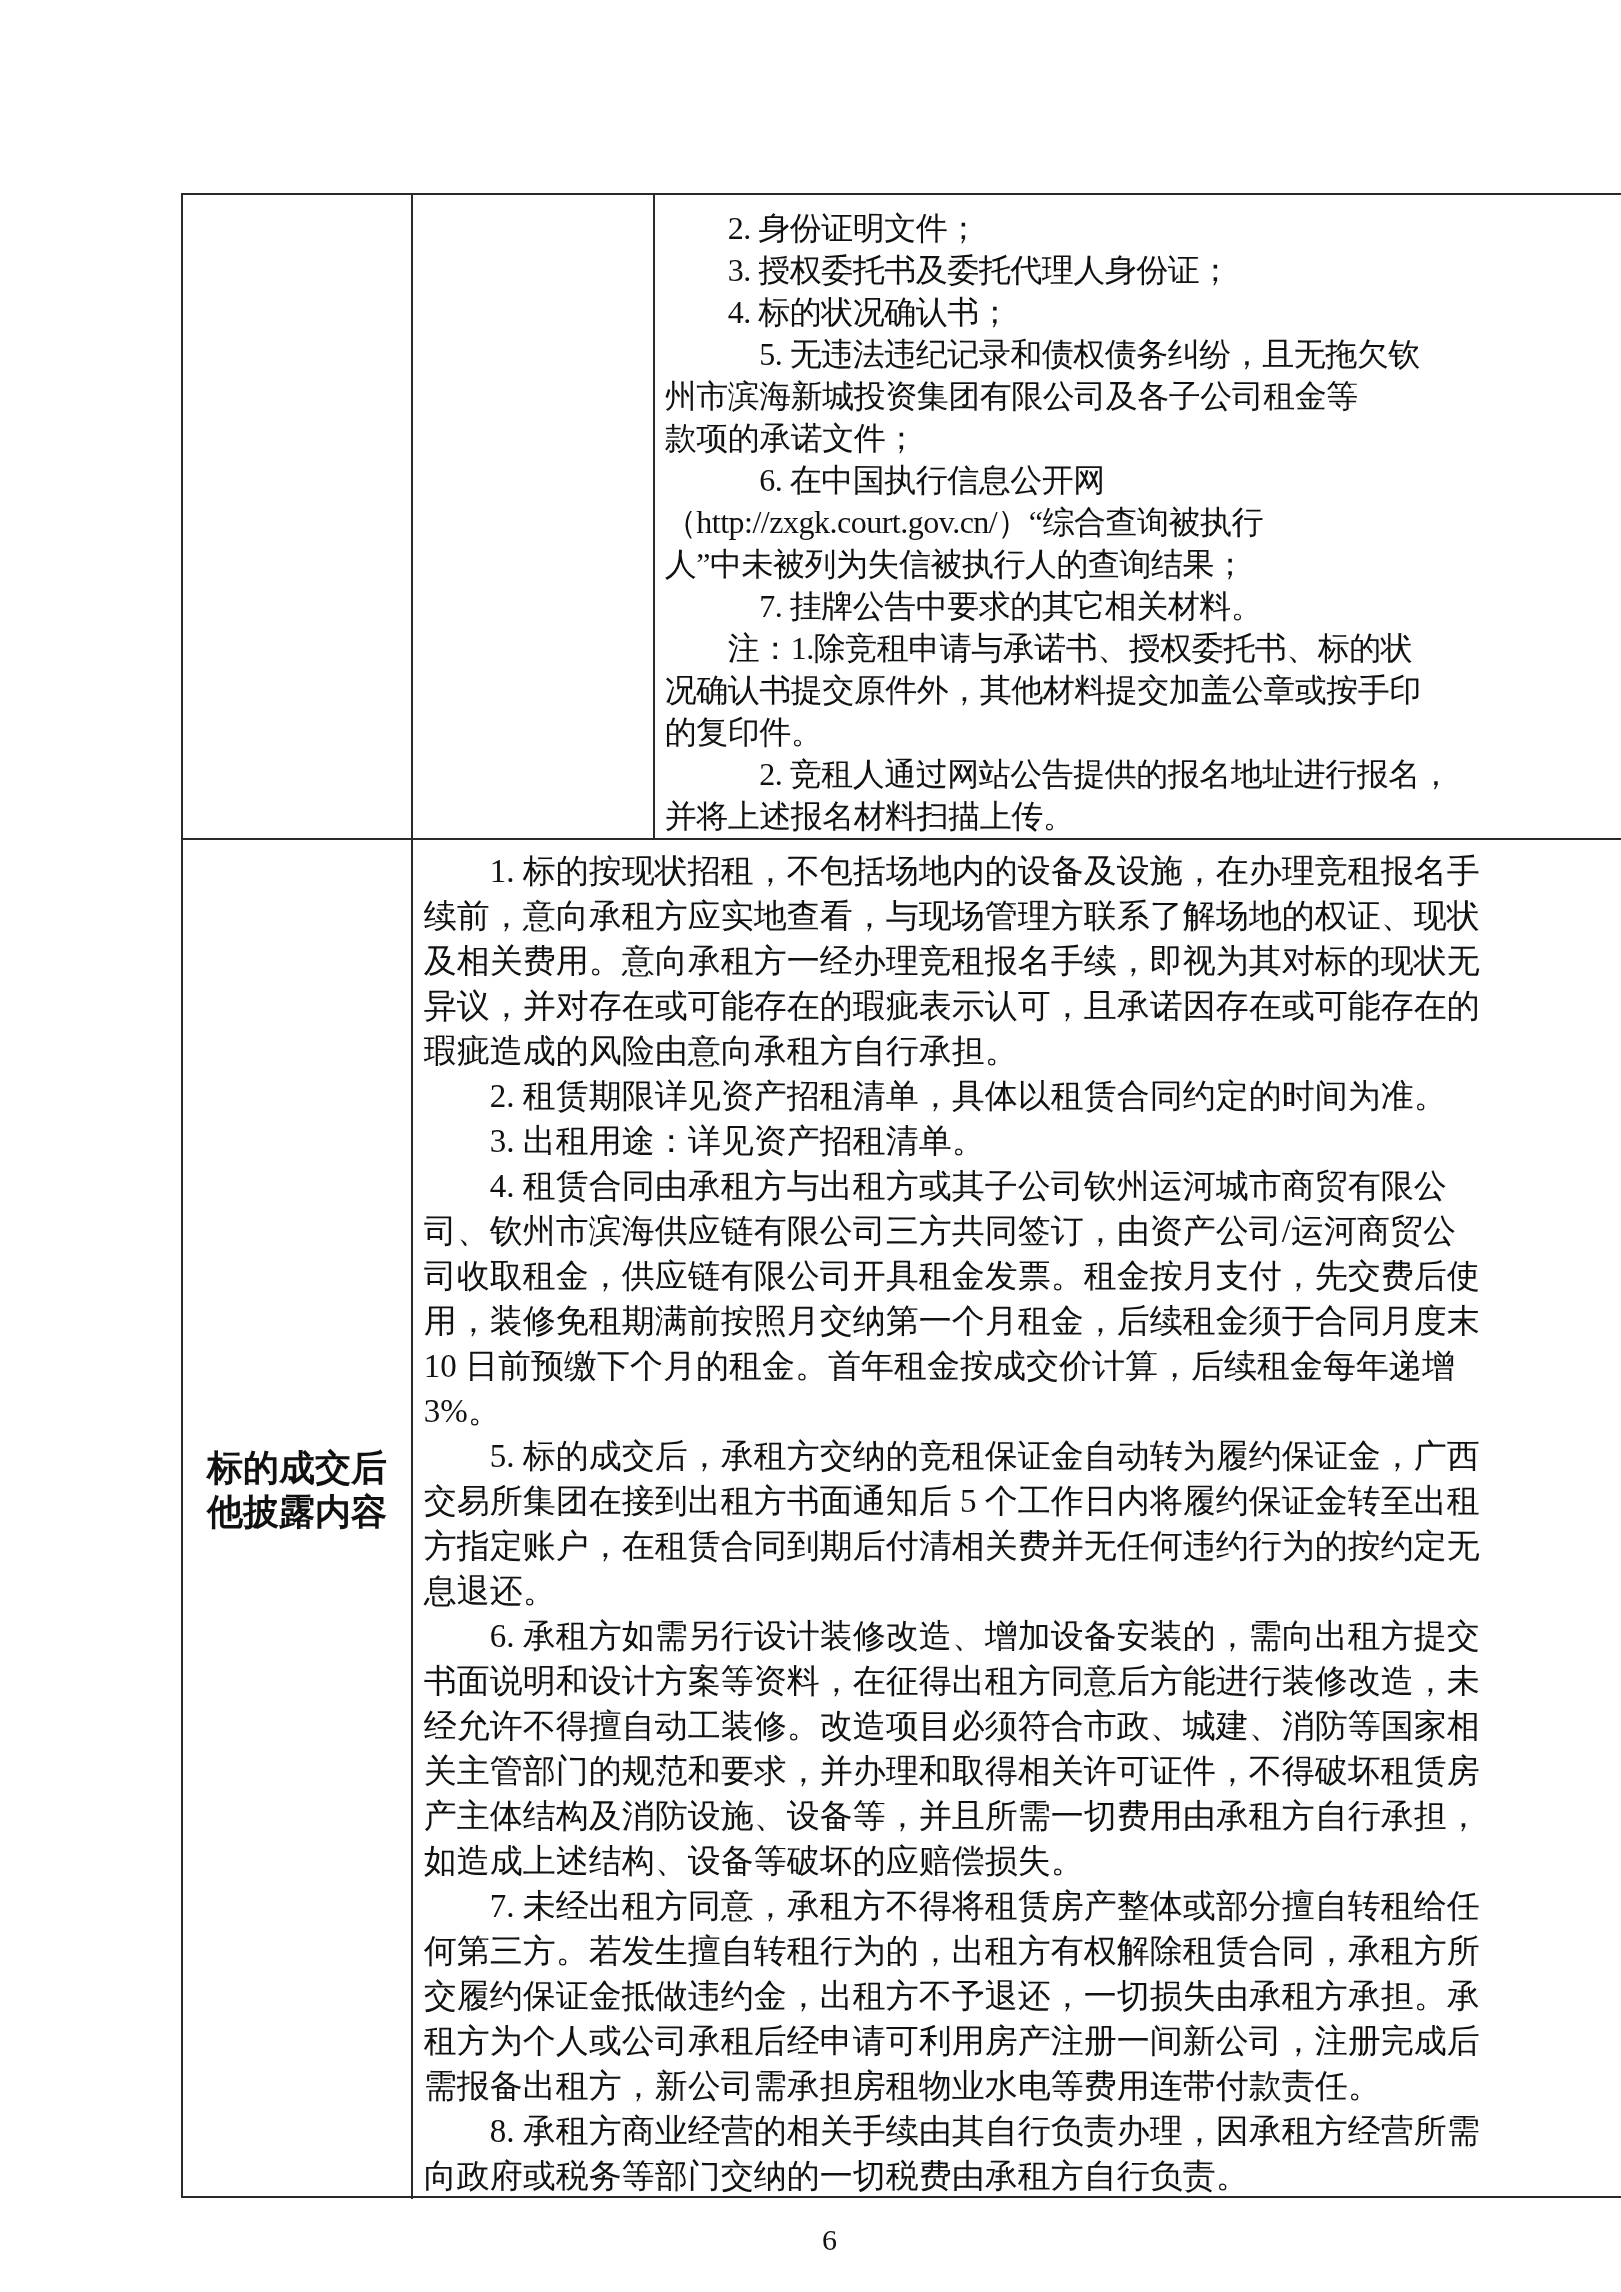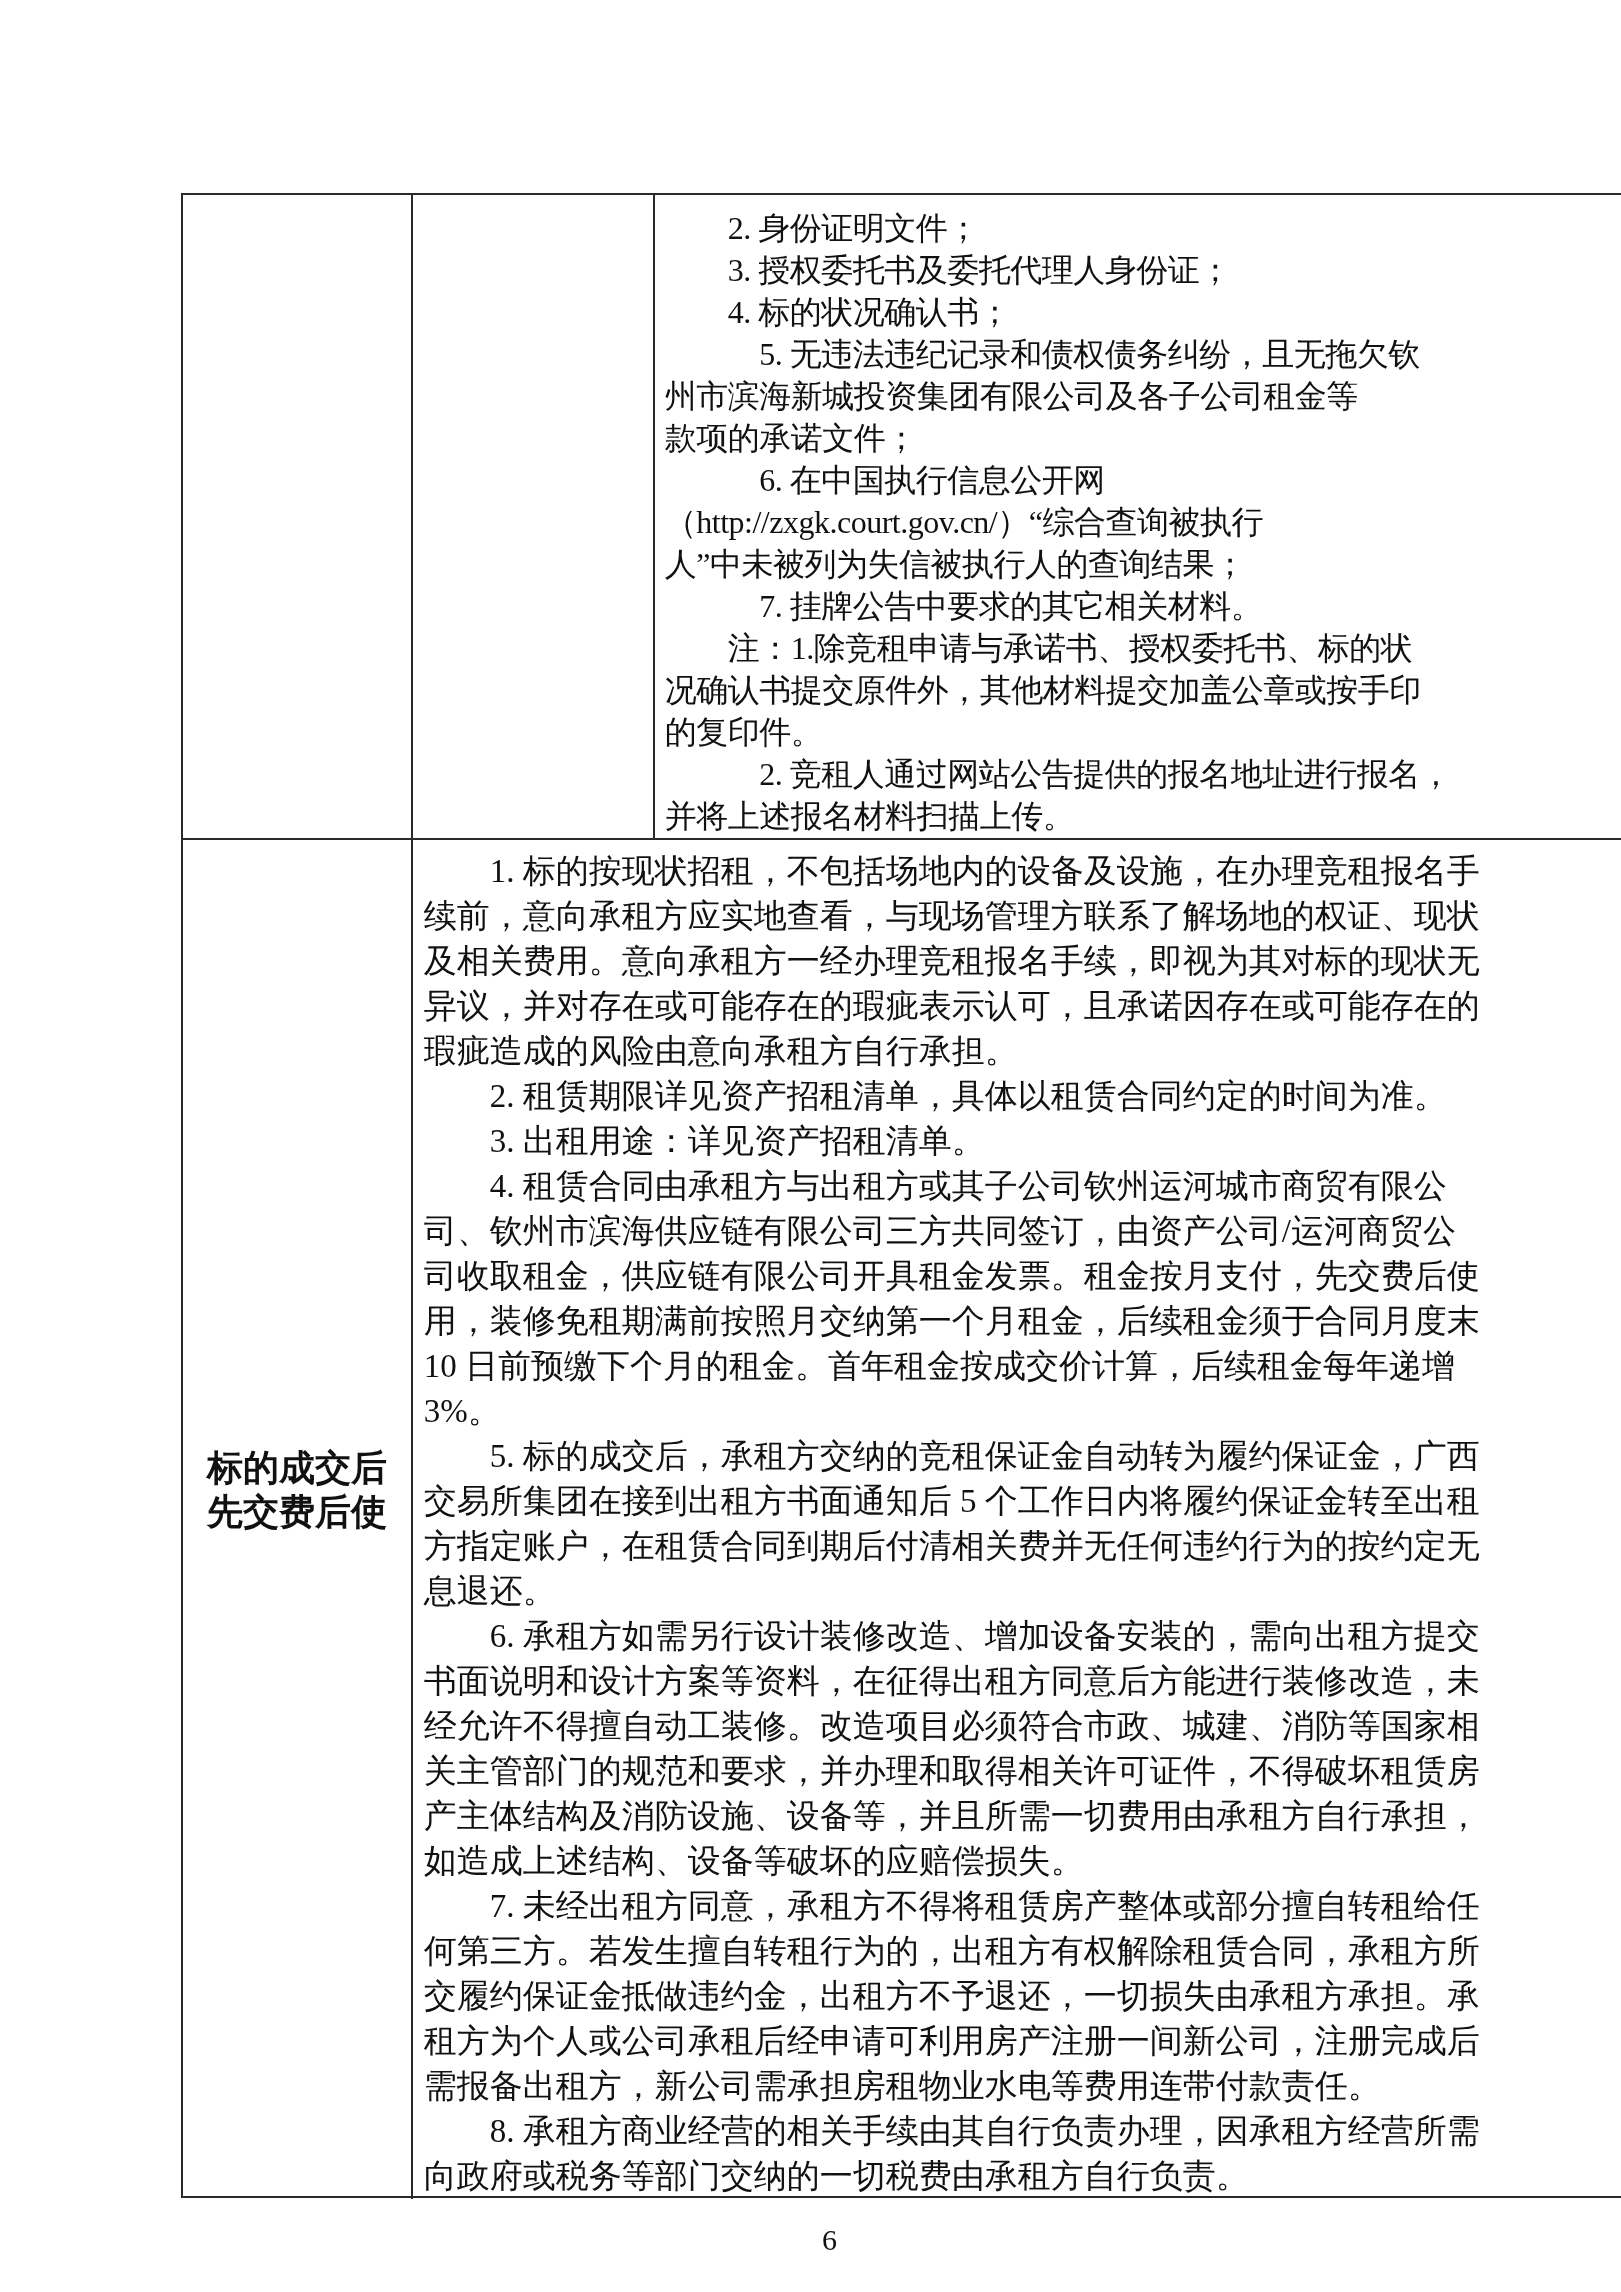--- a/index.html
+++ b/index.html
@@ -104,21 +104,21 @@
   <div class="doc-table">
     <div class="row row1">
       <div class="cell c1"></div>
       <div class="cell c2"></div>
       <div class="cell c3 text-cell r1text"><div class="text-line">　　2. 身份证明文件；</div><div class="text-line">　　3. 授权委托书及委托代理人身份证；</div><div class="text-line">　　4. 标的状况确认书；</div><div class="text-line">　　　5. 无违法违纪记录和债权债务纠纷，且无拖欠钦</div><div class="text-line">州市滨海新城投资集团有限公司及各子公司租金等</div><div class="text-line">款项的承诺文件；</div><div class="text-line">　　　6. 在中国执行信息公开网</div><div class="text-line">（http://zxgk.court.gov.cn/）“综合查询被执行</div><div class="text-line">人”中未被列为失信被执行人的查询结果；</div><div class="text-line">　　　7. 挂牌公告中要求的其它相关材料。</div><div class="text-line">　　注：1.除竞租申请与承诺书、授权委托书、标的状</div><div class="text-line">况确认书提交原件外，其他材料提交加盖公章或按手印</div><div class="text-line">的复印件。</div><div class="text-line">　　　2. 竞租人通过网站公告提供的报名地址进行报名，</div><div class="text-line">并将上述报名材料扫描上传。</div></div>
     </div>
     <div class="row row2">
       <div class="cell c1 label-cell">
         <div class="row-label">
           <div>标的成交后</div>
-          <div>先交费后使</div>
+          <div>他披露内容</div>
         </div>
       </div>
       <div class="cell c3 text-cell r2text"><div class="text-line">　　1. 标的按现状招租，不包括场地内的设备及设施，在办理竞租报名手</div><div class="text-line">续前，意向承租方应实地查看，与现场管理方联系了解场地的权证、现状</div><div class="text-line">及相关费用。意向承租方一经办理竞租报名手续，即视为其对标的现状无</div><div class="text-line">异议，并对存在或可能存在的瑕疵表示认可，且承诺因存在或可能存在的</div><div class="text-line">瑕疵造成的风险由意向承租方自行承担。</div><div class="text-line">　　2. 租赁期限详见资产招租清单，具体以租赁合同约定的时间为准。</div><div class="text-line">　　3. 出租用途：详见资产招租清单。</div><div class="text-line">　　4. 租赁合同由承租方与出租方或其子公司钦州运河城市商贸有限公</div><div class="text-line">司、钦州市滨海供应链有限公司三方共同签订，由资产公司/运河商贸公</div><div class="text-line">司收取租金，供应链有限公司开具租金发票。租金按月支付，先交费后使</div><div class="text-line">用，装修免租期满前按照月交纳第一个月租金，后续租金须于合同月度末</div><div class="text-line">10 日前预缴下个月的租金。首年租金按成交价计算，后续租金每年递增</div><div class="text-line">3%。</div><div class="text-line">　　5. 标的成交后，承租方交纳的竞租保证金自动转为履约保证金，广西</div><div class="text-line">交易所集团在接到出租方书面通知后 5 个工作日内将履约保证金转至出租</div><div class="text-line">方指定账户，在租赁合同到期后付清相关费并无任何违约行为的按约定无</div><div class="text-line">息退还。</div><div class="text-line">　　6. 承租方如需另行设计装修改造、增加设备安装的，需向出租方提交</div><div class="text-line">书面说明和设计方案等资料，在征得出租方同意后方能进行装修改造，未</div><div class="text-line">经允许不得擅自动工装修。改造项目必须符合市政、城建、消防等国家相</div><div class="text-line">关主管部门的规范和要求，并办理和取得相关许可证件，不得破坏租赁房</div><div class="text-line">产主体结构及消防设施、设备等，并且所需一切费用由承租方自行承担，</div><div class="text-line">如造成上述结构、设备等破坏的应赔偿损失。</div><div class="text-line">　　7. 未经出租方同意，承租方不得将租赁房产整体或部分擅自转租给任</div><div class="text-line">何第三方。若发生擅自转租行为的，出租方有权解除租赁合同，承租方所</div><div class="text-line">交履约保证金抵做违约金，出租方不予退还，一切损失由承租方承担。承</div><div class="text-line">租方为个人或公司承租后经申请可利用房产注册一间新公司，注册完成后</div><div class="text-line">需报备出租方，新公司需承担房租物业水电等费用连带付款责任。</div><div class="text-line">　　8. 承租方商业经营的相关手续由其自行负责办理，因承租方经营所需</div><div class="text-line">向政府或税务等部门交纳的一切税费由承租方自行负责。</div></div>
     </div>
   </div>
   <div class="page-number">6</div>
 </div>
 
 
 </body></html>

